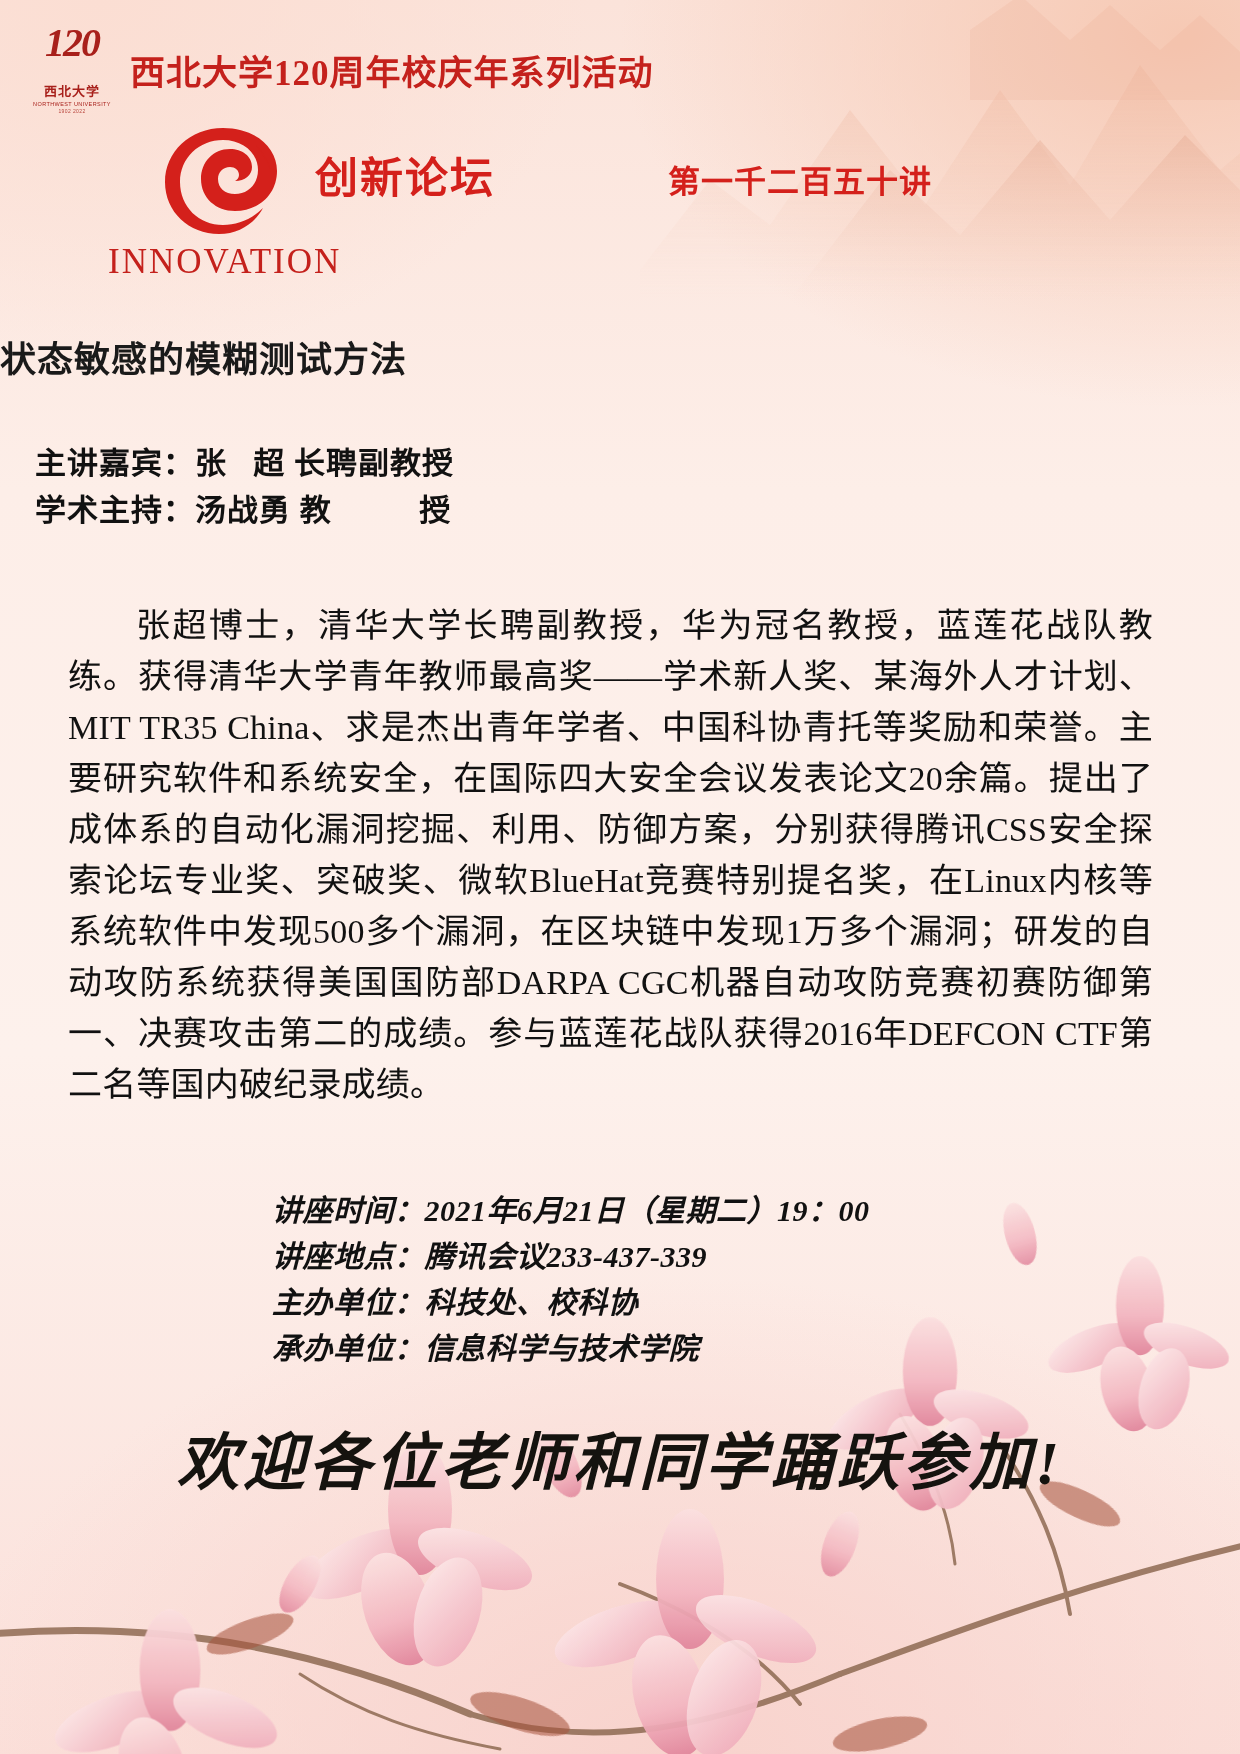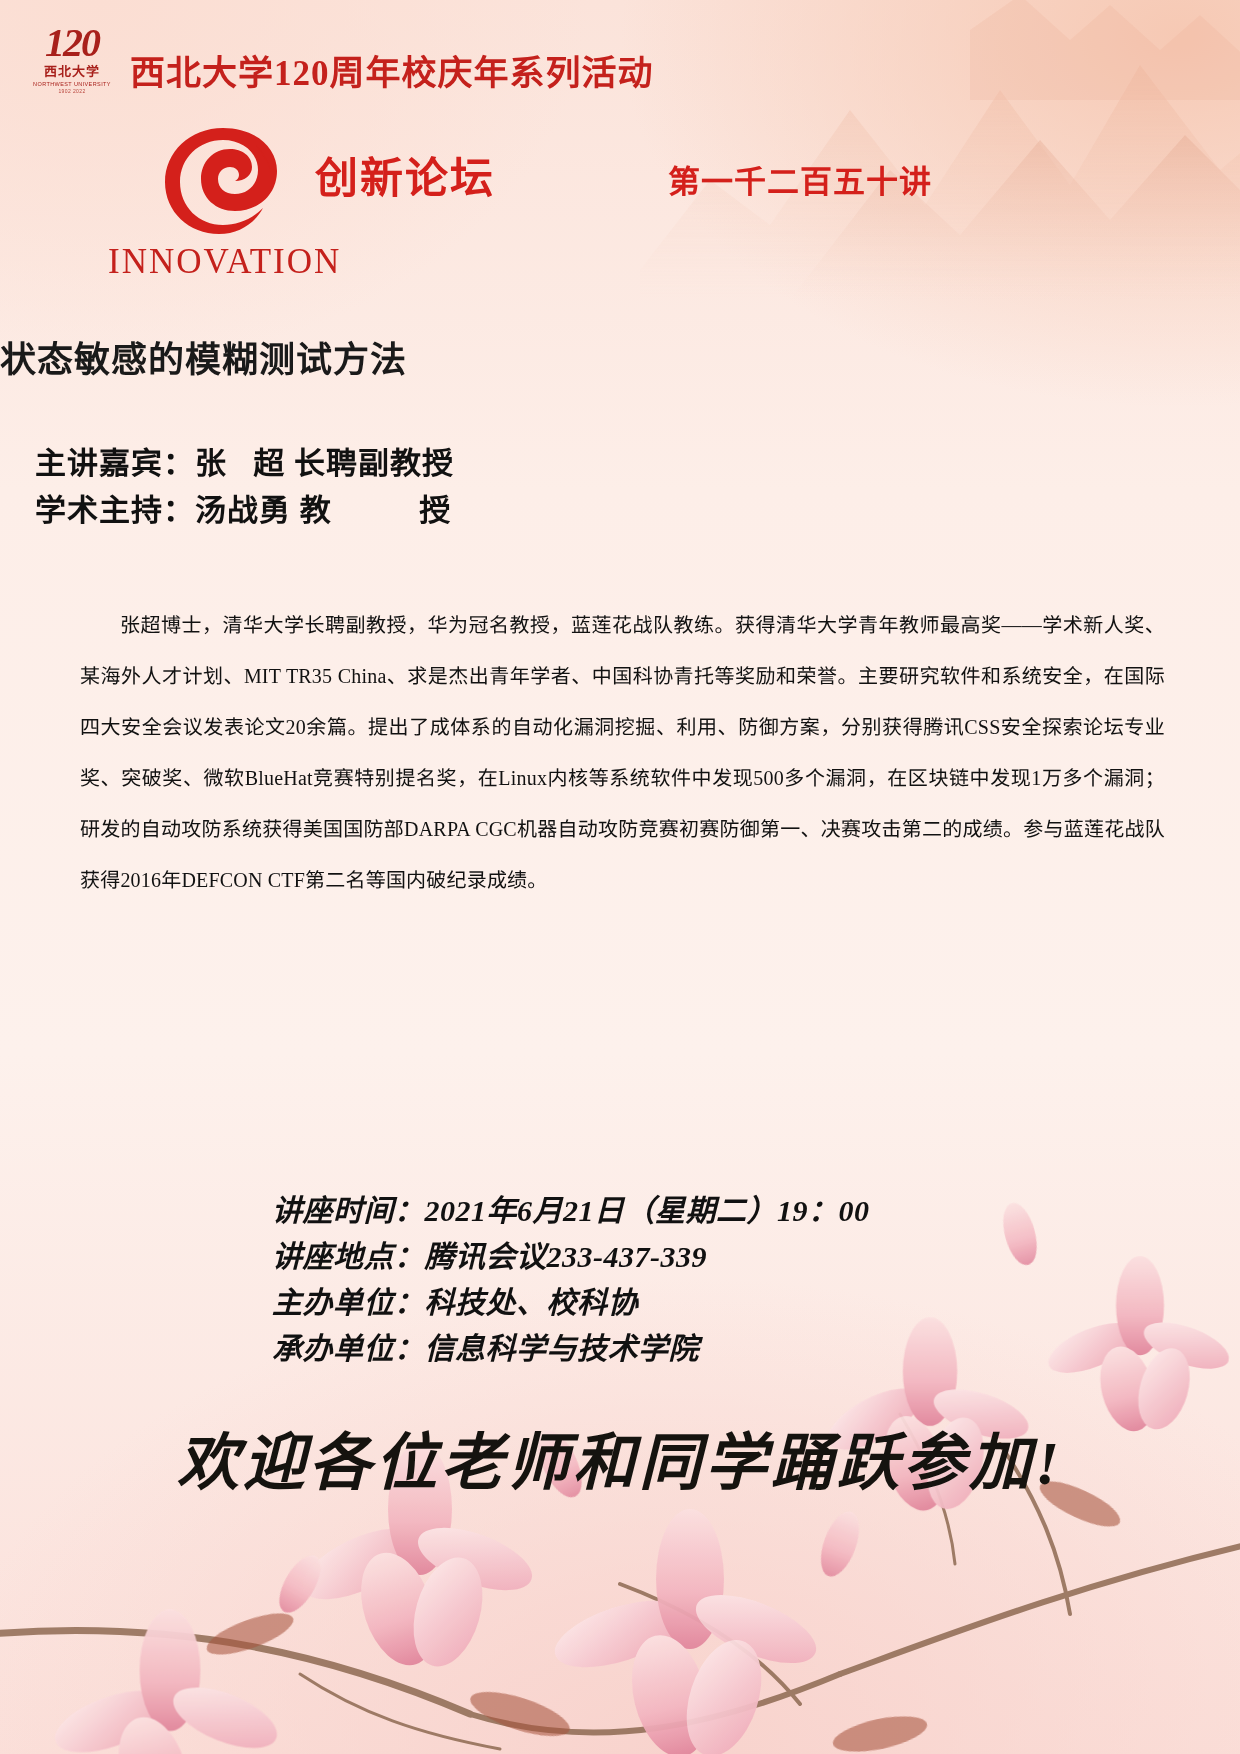--- a/index.html
+++ b/index.html
@@ -56,20 +56,21 @@
     font-weight: bold;
     letter-spacing: -2px;
     line-height: 42px;
     font-style: italic;
   }
   .nwu-logo .cn {
     font-size: 13px;
     letter-spacing: 1px;
     line-height: 16px;
     font-weight: bold;
+    margin-top: 20px;
   }
   .nwu-logo .en {
     font-family: "Liberation Sans", sans-serif;
     font-size: 5.5px;
     letter-spacing: .4px;
     line-height: 8px;
   }
   .nwu-logo .yr {
     font-family: "Liberation Sans", sans-serif;
     font-size: 5px;
@@ -144,23 +145,23 @@
     color: #111;
     line-height: 47px;
     letter-spacing: 1px;
     margin-left: 35px;
   }
   .speakers div { white-space: pre; }
 
   
   .bio {
     position: absolute;
-    left: 80px; top: 600px;
+    left: 68px; top: 600px;
     width: 1085px;
-    font-size: 20px;
+    font-size: 34px;
     line-height: 51px;
     color: #111;
     text-align: justify;
     text-indent: 2em;
     letter-spacing: .2px;
   }
 
   
   .info {
     position: absolute;

